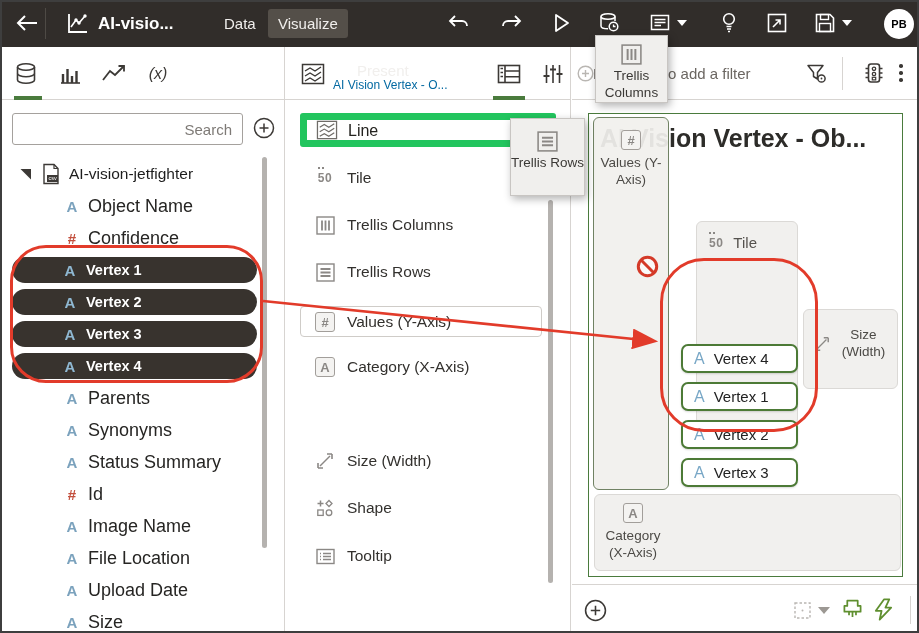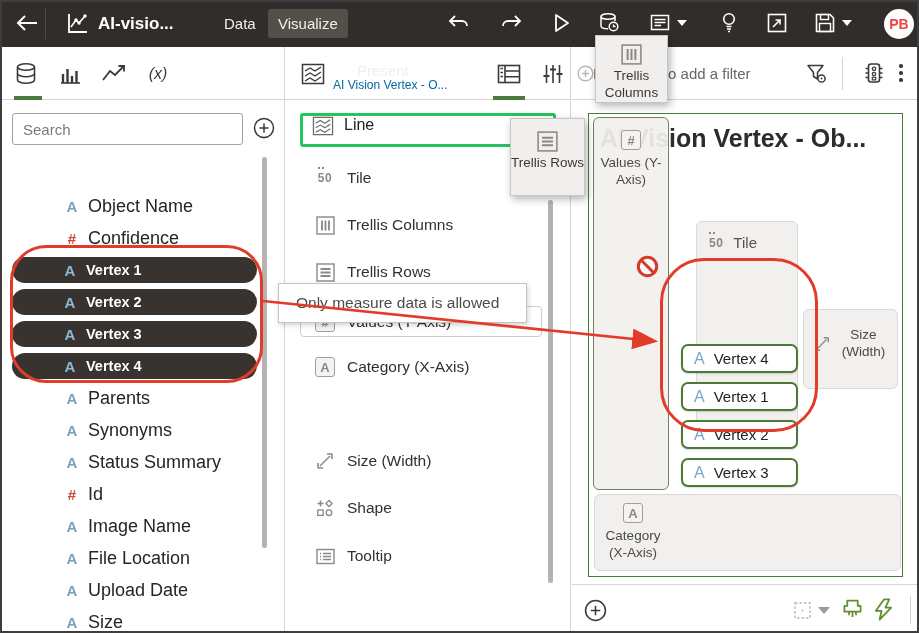--- a/index.html
+++ b/index.html
@@ -9,54 +9,54 @@
 
   
   .topbar { position:absolute; left:0; top:0; width:919px; height:47px; background:#312d2a; z-index:20; }
   .topbar > * { position:absolute; }
   .tb-divider { left:45px; top:8px; width:1px; height:31px; background:#4e4a45; }
   .tb-title { left:98px; top:0; color:#fff; font-size:17px; font-weight:bold; line-height:47px; }
   .tb-tab { top:9px; height:29px; line-height:29px; padding:0 10px; color:#f1efed; font-size:15px; border-radius:3px; cursor:default; }
   .tb-tab.active { background:#544f49; }
   .iconbtn { width:30px; height:30px; top:8px; display:flex; align-items:center; justify-content:center; }
   .caret { width:0; height:0; border-left:5px solid transparent; border-right:5px solid transparent; border-top:6px solid #fff; }
-  .avatar { left:884px; top:9px; width:30px; height:30px; border-radius:50%; background:#fff; color:#ef4444; font-size:14px; font-weight:bold; display:flex; align-items:center; justify-content:center; }
+  .avatar { left:884px; top:9px; width:30px; height:30px; border-radius:50%; background:#fff; color:#000000; font-size:11px; font-weight:bold; display:flex; align-items:center; justify-content:center; }
 
   
   .left-panel  { position:absolute; left:0;   top:47px; width:285px; height:586px; background:#fff; border-right:1px solid #d7d4d1; }
   .mid-panel   { position:absolute; left:285px; top:47px; width:286px; height:586px; background:#fff; border-right:1px solid #d7d4d1; }
   .right-panel { position:absolute; left:572px; top:47px; width:347px; height:586px; background:#fff; }
 
   .panel-head { position:relative; height:53px; border-bottom:1px solid #d7d4d1; }
   .tabicon { position:absolute; top:11px; width:32px; height:32px; display:flex; align-items:center; justify-content:center; }
   .greenbar { position:absolute; height:4px; background:#4a7b3d; bottom:-1px; }
 
   
   .searchwrap { position:absolute; left:12px; top:66px; width:231px; height:32px; border:1px solid #a5a19d; border-radius:3px; }
-  .searchwrap input { width:100%; height:100%; border:none; outline:none; padding:0 10px; font-size:15px; color:#4a4742; font-family:"Liberation Sans",sans-serif; background:transparent; }
+  .searchwrap input { width:100%; height:100%; border:none; outline:none; padding:0 10px; font-size:15px; color:#4a4742; font-family:"Liberation Sans",sans-serif; background:transparent;text-align:right; }
   .searchwrap input::placeholder { color:#7e7a76; }
   .addfield { position:absolute; left:253px; top:70px; }
 
   .tree { position:absolute; left:0; top:106px; width:285px; height:480px; }
   .dsrow { position:absolute; left:0; top:5px; height:32px; width:100%; display:flex; align-items:center; }
   .tri { width:11px; height:11px; margin-left:20px; background:#3c3936; clip-path:polygon(0 0,100% 0,100% 100%); }
   .dslabel { font-size:15.5px; color:#1d1d1d; margin-left:8px; }
   .frow { position:absolute; left:0; height:32px; width:100%; display:flex; align-items:center; }
   .ficon { width:20px; margin-left:62px; text-align:center; font-size:15px; font-weight:bold; }
   .ficon.t { color:#7ba2bd; }
   .ficon.n { color:#c3503e; }
   .flabel { font-size:18px; color:#262523; margin-left:6px; }
   .pill { position:absolute; left:12px; top:3px; width:245px; height:26px; background:#38332e; border-radius:13px; display:flex; align-items:center; }
   .pill .ficon { margin-left:48px; color:#8fb8d2; }
   .pill .flabel { color:#fff; font-size:14.5px; font-weight:bold; }
   .vscroll { position:absolute; width:5px; border-radius:3px; background:#b5b2af; }
 
   
   .mhead-title { position:absolute; left:48px; top:12px; line-height:53px; font-size:12px; color:#0369a1; }
-  .linebox { position:absolute; left:15px; top:66px; width:256px; height:34px; border:3px solid #22c55e; border-radius:3px; display:flex; align-items:flex-start; }
+  .linebox { position:absolute; left:15px; top:66px; width:256px; height:34px; border:7px solid #22c55e; border-radius:3px; display:flex; align-items:flex-end; }
   .linebox span { font-size:16px; color:#24231f; margin-left:10px; }
   .gitem { position:absolute; left:0; width:286px; height:26px; display:flex; align-items:center; }
   .gitem .gico { width:20px; margin-left:30px; display:flex; justify-content:center; }
   .gitem .glabel { font-size:15.5px; color:#33312e; margin-left:12px; }
   .icon50 { position:relative; font-size:12px; font-weight:bold; color:#8b8885; letter-spacing:0.5px; }
   .icon50:before { content:""; position:absolute; left:0px; top:-4px; width:2px; height:2px; background:#8b8885; box-shadow:4px 0 0 #8b8885; }
   .droptarget { position:absolute; left:15px; top:259px; width:242px; height:31px; border:1px solid #cfccc8; border-radius:4px; background:#fff; }
 
   
   .filterbar { position:relative; height:53px; border-bottom:1px solid #d7d4d1; }
@@ -205,20 +205,30 @@
       <input type="text" placeholder="Search" style="">
     </div>
     <div class="addfield">
       <svg width="22" height="22" viewBox="0 0 22 22">
           <circle cx="11" cy="11" r="9.5" stroke="#3c3936" stroke-width="1.5" fill="none"></circle>
           <path d="M11 6.5 V15.5 M6.5 11 H15.5" stroke="#3c3936" stroke-width="1.5"></path>
         </svg>
     </div>
 
     <div class="tree">
+      <div class="dsrow">
+        <div class="tri"></div>
+        <svg width="20" height="22" viewBox="0 0 20 22" style="margin-left:10px;">
+            <path d="M3 1.5 H13 L17 5.5 V20.5 H3 Z" stroke="#3c3936" stroke-width="1.4" fill="none"></path>
+            <path d="M13 1.5 V5.5 H17" stroke="#3c3936" stroke-width="1.2" fill="none"></path>
+            <rect x="6" y="12" width="11" height="7" fill="#3c3936"></rect>
+            <text x="11.5" y="17.4" font-size="5.5" fill="#fff" text-anchor="middle" font-family="Liberation Sans">csv</text>
+          </svg>
+        <span class="dslabel">AI-vision-jetfighter</span>
+      </div>
 
       <div class="frow" style="top:37px;">
           <span class="ficon t">A</span>
           <span class="flabel">Object Name</span>
         </div>
       <div class="frow" style="top:69px;">
           <span class="ficon n">#</span>
           <span class="flabel">Confidence</span>
         </div>
 
@@ -500,23 +510,20 @@
   <div class="ghost" style="left:510px; top:118px; width:75px; height:78px;">
     <div class="gico" style="margin-top:12px;">
         <svg width="21" height="21" viewBox="0 0 19 19">
           <rect x="1" y="1" width="17" height="17" stroke="#8b8885" stroke-width="1.4" fill="none"></rect>
           <path d="M4.5 6 H14.5 M4.5 9.5 H14.5 M4.5 13 H14.5" stroke="#8b8885" stroke-width="1.8"></path>
         </svg>
       </div>
     <span>Trellis Rows</span>
   </div>
 
-  <div class="tipbox">
-    <span>Only measure data is allowed</span>
-  </div>
 
   <div class="anno" style="left:10px; top:245px; width:253px; height:138px; border-radius:36px;"></div>
   <div class="anno" style="left:660px; top:258px; width:158px; height:174px; border-radius:44px;"></div>
 
   <svg class="no-entry" width="23" height="23" viewBox="0 0 23 23">
     <circle cx="11.5" cy="11.5" r="9.2" stroke="#d43a28" stroke-width="3" fill="rgba(255,255,255,0.6)"></circle>
     <path d="M5.3 5.3 L17.7 17.7" stroke="#d43a28" stroke-width="3"></path>
   </svg>
 
   <svg class="arrow-svg" width="420" height="66" viewBox="0 0 420 66">

